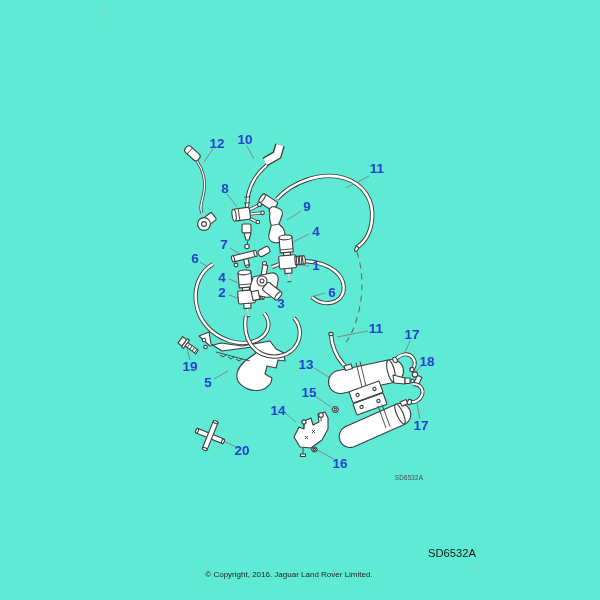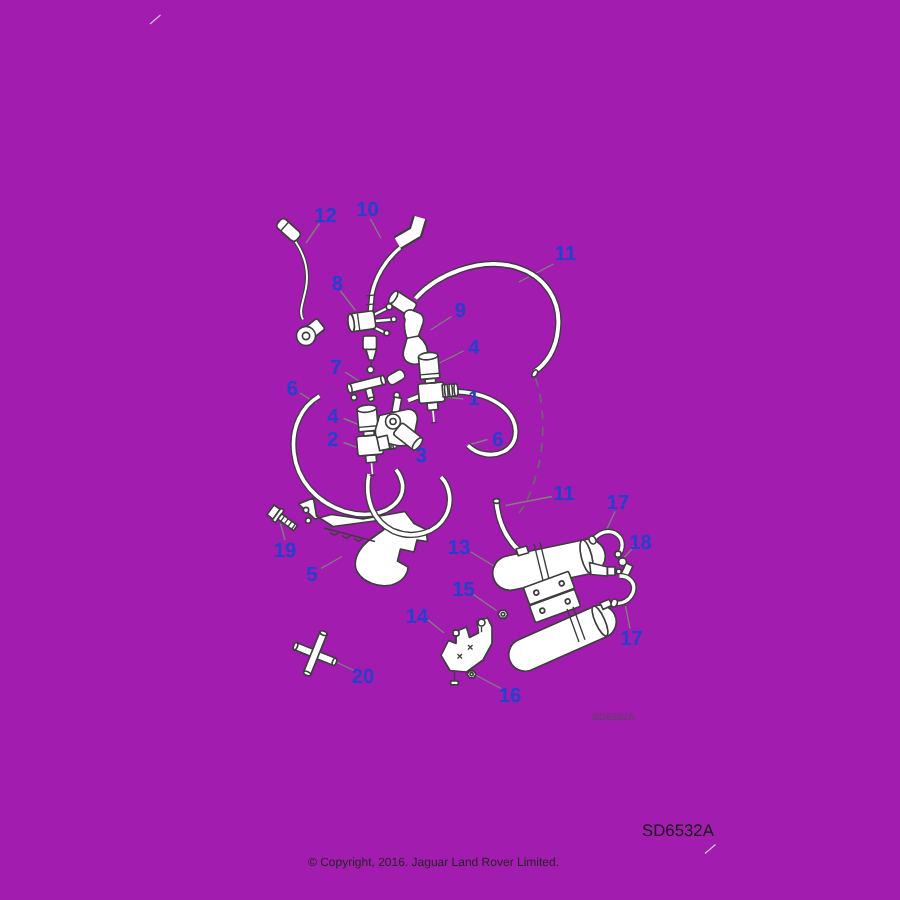--- a/index.html
+++ b/index.html
@@ -1,16 +1,16 @@
 <!DOCTYPE html>
 <html style="--c-callout: #2440cc; --c-line: #3d3d3d; --c-leader: #808080;"><head>
 <meta charset="utf-8">
 <style>
   html,body{margin:0;padding:0;background:#ffffff;}
-  .stage{position:relative;width:600px;height:600px;background:#a21caf;overflow:hidden;
+  .stage{position:relative;width:600px;height:600px;background:#5eead4;overflow:hidden;
          font-family:"Liberation Sans",sans-serif;}
   svg{display:block;}
   .part{fill:#ffffff;stroke:var(--c-line,#3d3d3d);stroke-width:1.1;stroke-linejoin:round;}
   .thin{fill:none;stroke:var(--c-line,#3d3d3d);stroke-width:0.9;}
   .tube-o{fill:none;stroke:var(--c-line,#3d3d3d);stroke-linecap:butt;}
   .tube-i{fill:none;stroke:#ffffff;stroke-linecap:butt;}
   .leader{fill:none;stroke:var(--c-leader,#808080);stroke-width:0.9;}
   .dash{fill:none;stroke:#6a6a6a;stroke-width:1.1;stroke-dasharray:6 5;}
   .callout{fill:var(--c-callout,#2440cc);font-family:"Liberation Sans",sans-serif;
            font-weight:bold;font-size:13.5px;}

